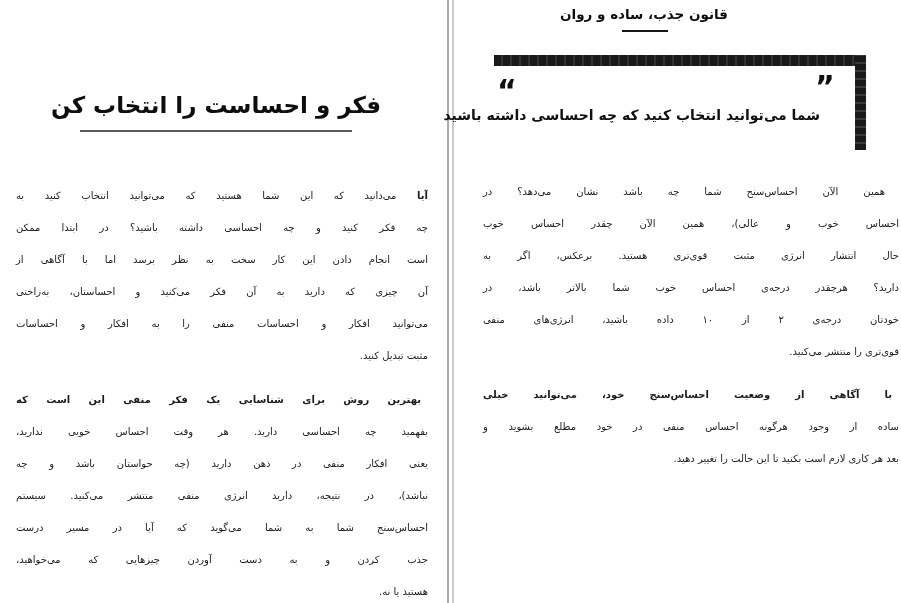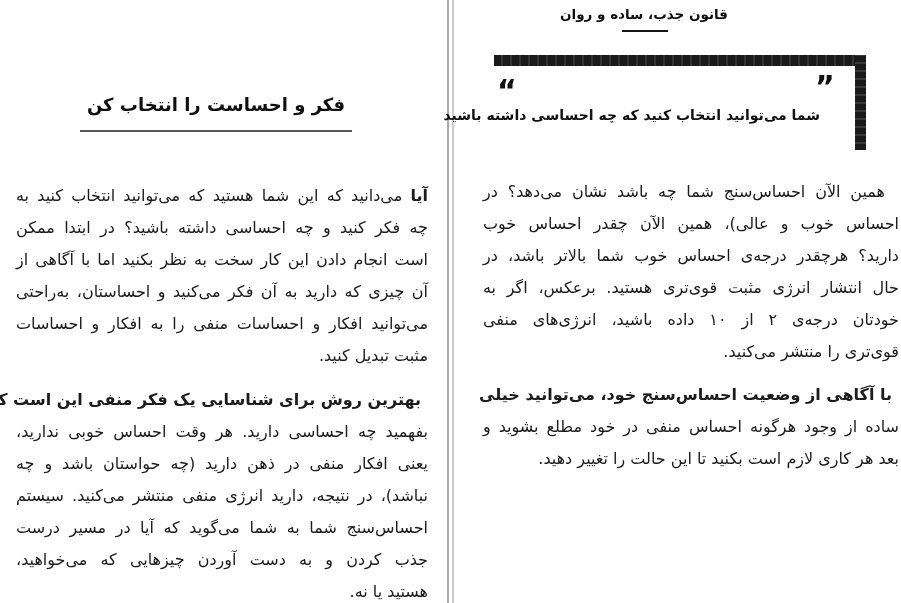--- a/index.html
+++ b/index.html
@@ -16,21 +16,21 @@
   .gutter-line-a{position:absolute;left:447px;top:0;width:2px;height:603px;background:#8f8f8f;opacity:.75;}
   .gutter-line-b{position:absolute;left:452px;top:0;width:2px;height:603px;background:#bdbdbd;opacity:.8;}
 
   .page{position:absolute;top:0;height:430px;direction:rtl;}
   .page-left{left:16px;width:412px;}
   .page-right{left:483px;width:416px;}
 
   
   .chapter-heading{
     position:absolute;top:92px;left:0;width:400px;
-    text-align:center;font-weight:bold;font-size:18px;line-height:26px;
+    text-align:center;font-weight:bold;font-size:23px;line-height:26px;
     color:#0e0e0e;margin:0;
   }
   .chapter-heading-rule{position:absolute;top:130px;left:64px;width:272px;height:2px;background:#5a5a5a;}
 
   
   .running-head{
     position:absolute;top:5px;left:0;width:322px;
     text-align:center;font-weight:bold;font-size:13.5px;line-height:18px;
     color:#0e0e0e;margin:0;
   }
@@ -53,21 +53,21 @@
   
   .body-block{position:absolute;left:0;}
   .page-left .body-block{top:180px;width:412px;}
   .page-right .body-block{top:176px;width:416px;}
 
   .para{margin:0;}
   .para + .para{margin-top:12px;}
   .page-right .para + .para{margin-top:11px;}
 
   .tline{
-    font-size:16px;line-height:32px;height:32px;
+    font-size:10px;line-height:32px;height:32px;
     text-align:justify;text-align-last:justify;
     white-space:nowrap;overflow:visible;
     color:#1b1b1b;
   }
   .tline.last{text-align:left;text-align-last:right;}
   .tline.indent-lg{padding-right:14px;}
   .tline.indent-sm{padding-right:7px;font-weight:bold;}
   .lead-word{font-weight:bold;}
 </style>
 </head>
@@ -79,21 +79,21 @@
   <div class="gutter-line-b"></div>
 
   <section class="page page-left">
     <h2 class="chapter-heading">فکر و احساست را انتخاب کن</h2>
     <div class="chapter-heading-rule"></div>
 
     <div class="body-block">
       <div class="para">
         <div class="tline"><span class="lead-word">آیا</span><span> می‌دانید که این شما هستید که می‌توانید انتخاب کنید به</span></div>
         <div class="tline">چه فکر کنید و چه احساسی داشته باشید؟ در ابتدا ممکن</div>
-        <div class="tline">است انجام دادن این کار سخت به نظر بکنید اما با آگاهی از</div>
+        <div class="tline">است انجام دادن این کار سخت به نظر برسد اما با آگاهی از</div>
         <div class="tline">آن چیزی که دارید به آن فکر می‌کنید و احساستان، به‌راحتی</div>
         <div class="tline">می‌توانید افکار و احساسات منفی را به افکار و احساسات</div>
         <div class="tline last">مثبت تبدیل کنید.</div>
       </div>
       <div class="para">
         <div class="tline indent-sm">بهترین روش برای شناسایی یک فکر منفی این است که</div>
         <div class="tline">بفهمید چه احساسی دارید. هر وقت احساس خوبی ندارید،</div>
         <div class="tline">یعنی افکار منفی در ذهن دارید (چه حواستان باشد و چه</div>
         <div class="tline">نباشد)، در نتیجه، دارید انرژی منفی منتشر می‌کنید. سیستم</div>
         <div class="tline">احساس‌سنج شما به شما می‌گوید که آیا در مسیر درست</div>
@@ -110,22 +110,22 @@
     <div class="banner-top"></div>
     <div class="banner-side"></div>
     <div class="quote-open">”</div>
     <div class="quote-close">“</div>
     <div class="pull-quote">شما می‌توانید انتخاب کنید که چه احساسی داشته باشید</div>
 
     <div class="body-block">
       <div class="para">
         <div class="tline indent-lg">همین الآن احساس‌سنج شما چه باشد نشان می‌دهد؟ در</div>
         <div class="tline">احساس خوب و عالی)، همین الآن چقدر احساس خوب</div>
+        <div class="tline">حال انتشار انرژی مثبت قوی‌تری هستید. برعکس، اگر به</div>
         <div class="tline">دارید؟ هرچقدر درجه‌ی احساس خوب شما بالاتر باشد، در</div>
-        <div class="tline">حال انتشار انرژی مثبت قوی‌تری هستید. برعکس، اگر به</div>
         <div class="tline">خودتان درجه‌ی ۲ از ۱۰ داده باشید، انرژی‌های منفی</div>
         <div class="tline last">قوی‌تری را منتشر می‌کنید.</div>
       </div>
       <div class="para">
         <div class="tline indent-sm">با آگاهی از وضعیت احساس‌سنج خود، می‌توانید خیلی</div>
         <div class="tline">ساده از وجود هرگونه احساس منفی در خود مطلع بشوید و</div>
         <div class="tline last">بعد هر کاری لازم است بکنید تا این حالت را تغییر دهید.</div>
       </div>
     </div>
   </section>

